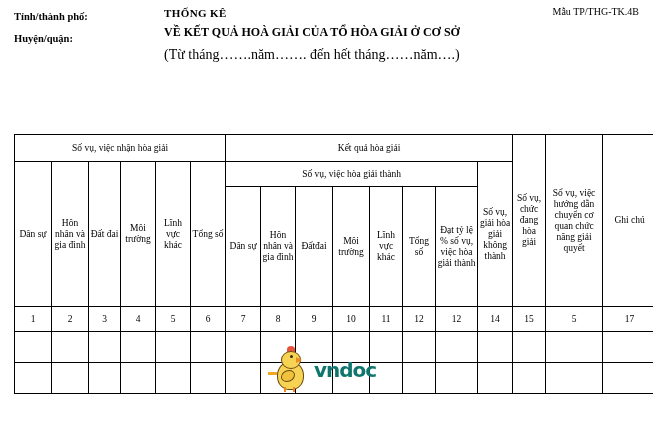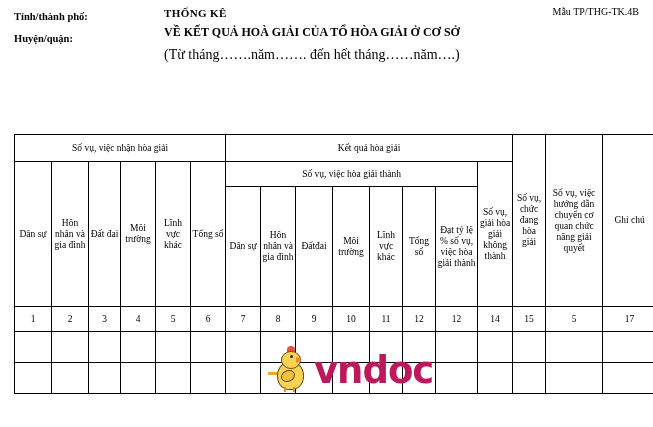--- a/index.html
+++ b/index.html
@@ -112,23 +112,23 @@
   .watermark {
     position: absolute;
     left: 268px;
     top: 348px;
     display: flex;
     align-items: center;
     pointer-events: none;
   }
   .wm-text {
     font-family: "DejaVu Sans", sans-serif;
-    font-size: 37px;
+    font-size: 20px;
     font-weight: bold;
-    color: #be185d;
+    color: #0f766e;
     letter-spacing: -1px;
     line-height: 1;
   }
   .wm-chick {
     position: relative;
     width: 44px;
     height: 44px;
     margin-right: 2px;
   }
   .wm-chick .body {

